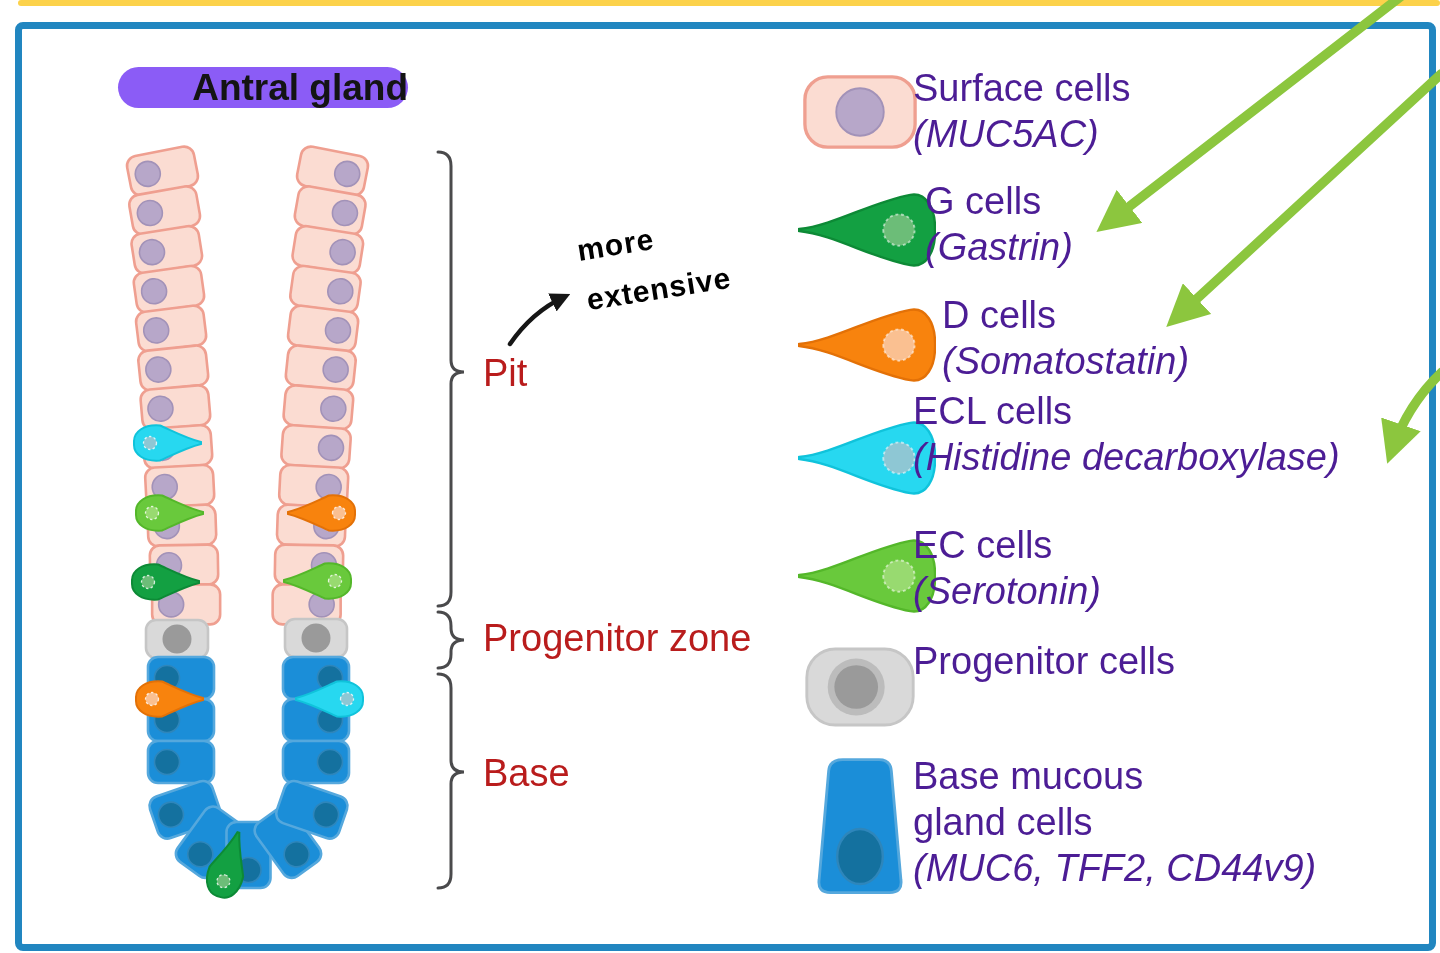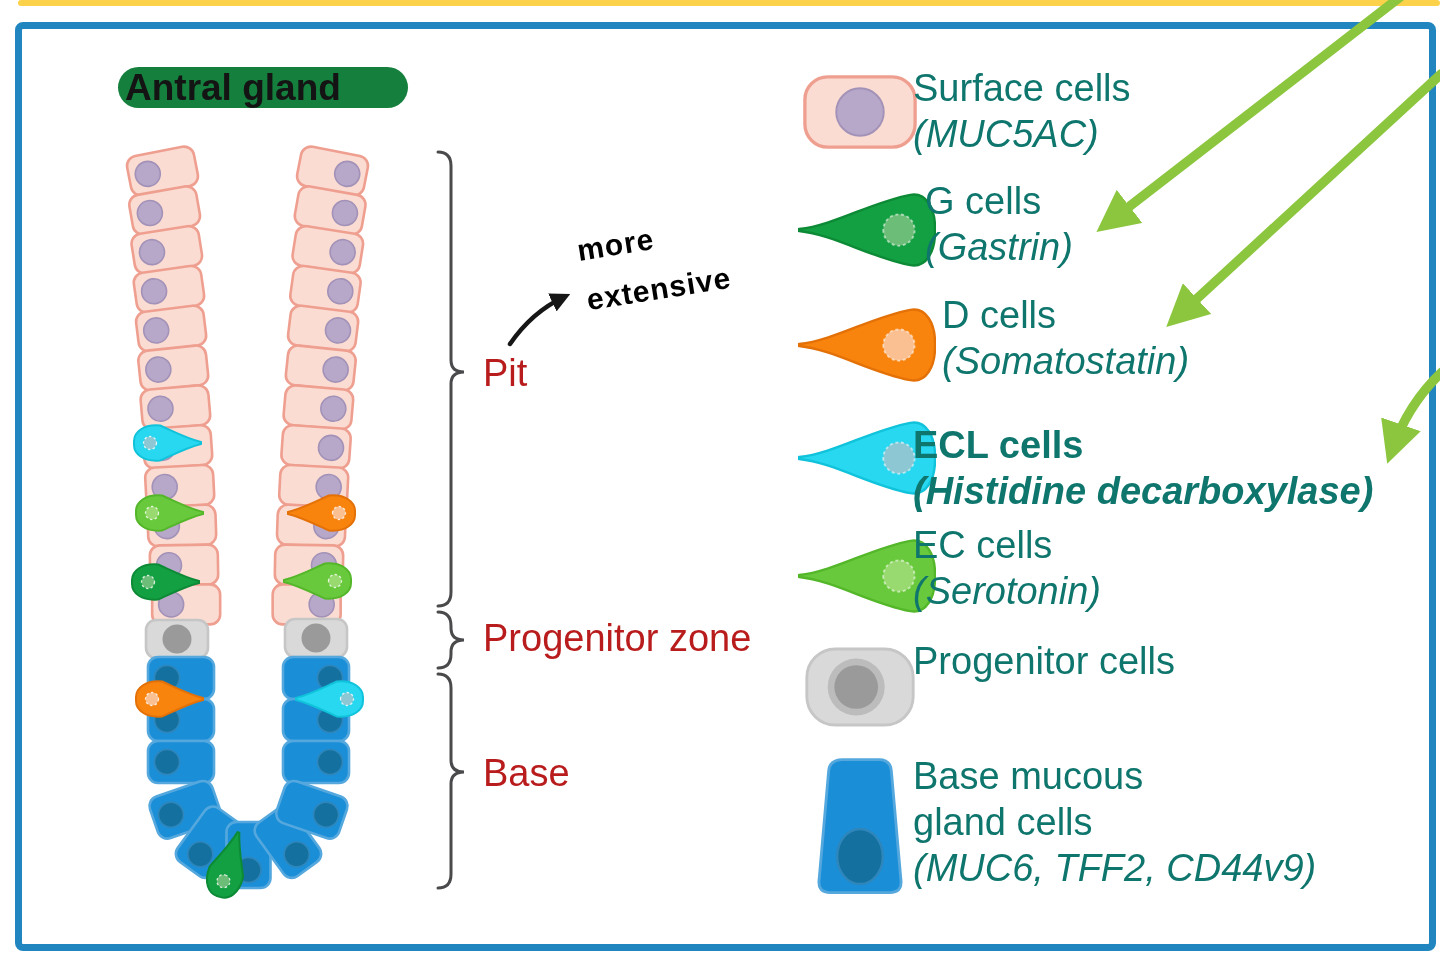--- a/index.html
+++ b/index.html
@@ -14,32 +14,32 @@
   #diagram{position:absolute;left:0;top:0;pointer-events:none;}
   .zlabel{position:absolute;font-size:38px;color:#b91c1c;white-space:nowrap;}
   #zone-pit{left:483px;top:352px;}
   #zone-prog{left:483px;top:617px;}
   #zone-base{left:483px;top:752px;}
   .hand{position:absolute;font-weight:bold;font-size:30px;color:#000;
         transform:rotate(-9deg);letter-spacing:1px;white-space:nowrap;}
   #hand1{left:577px;top:228px;}
   #hand2{left:586px;top:272px;}
   .legend-icon{position:absolute;left:784px;width:152px;height:152px;}
-  .legend-text{position:absolute;left:913px;font-size:38px;line-height:46px;color:#0f766e;
+  .legend-text{position:absolute;left:913px;font-size:38px;line-height:46px;color:#4c1d95;
                white-space:nowrap;}
   .legend-text span{display:block;}
   .legend-text .it{font-style:italic;}
 </style>
 </head>
 <body>
 
 <div class="stage">
   <div class="topbar" style="background: rgb(252, 210, 75);"></div>
   <div class="panel" style="border-color: rgb(33, 134, 192);"></div>
-  <div class="pill" style="background: #15803d;">Antral gland</div>
+  <div class="pill" style="background: #8b5cf6; text-align: right;">Antral gland</div>
 
   <svg id="diagram" width="1440" height="953" viewBox="0 0 1440 953">
       <defs>
         <marker id="ah-green" viewBox="0 0 10 10" refX="6.5" refY="5" markerWidth="4.4" markerHeight="4.4" orient="auto-start-reverse">
           <path d="M0,0 L10,5 L0,10 z" fill="#8cc63e"></path>
         </marker>
         <marker id="ah-black" viewBox="0 0 10 10" refX="6.5" refY="5" markerWidth="4.4" markerHeight="4.4" orient="auto-start-reverse">
           <path d="M0,0 L10,5 L0,10 z" fill="#161616"></path>
         </marker>
       </defs>
@@ -269,21 +269,21 @@
       <div class="legend-text" style="top: 292px; margin-left: 29px;">
         <span>D cells</span>
         <span class="it">(Somatostatin)</span>
       </div>
       <svg class="legend-icon" viewBox="0 0 160 160" style="top: 382px;">
         <g transform="translate(148,80) scale(-1,1)">
           <path d="M 132 1 C 95.03999999999999 5 55.44 29.6 15 37 C -2 39.96 -11 22.2 -11 2 L -11 -2 C -11 -22.2 -2 -39.96 15 -37 C 55.44 -29.6 95.03999999999999 -5 132 -1 Z" fill="#27d8f0" stroke="#10c3db" stroke-width="2.5"></path>
           <circle cx="27" cy="0" r="16.5" fill="#8ec7d4" stroke="rgba(255,255,255,0.55)" stroke-width="2" stroke-dasharray="3 3"></circle>
         </g>
       </svg>
-      <div class="legend-text" style="top: 422px; font-weight: bold;">
+      <div class="legend-text" style="top: 388px;">
         <span>ECL cells</span>
         <span class="it">(Histidine decarboxylase)</span>
       </div>
       <svg class="legend-icon" viewBox="0 0 160 160" style="top: 500px;">
         <g transform="translate(148,80) scale(-1,1)">
           <path d="M 132 1 C 95.03999999999999 5 55.44 29.6 15 37 C -2 39.96 -11 22.2 -11 2 L -11 -2 C -11 -22.2 -2 -39.96 15 -37 C 55.44 -29.6 95.03999999999999 -5 132 -1 Z" fill="#69c93c" stroke="#54b72a" stroke-width="2.5"></path>
           <circle cx="27" cy="0" r="16.5" fill="#98da70" stroke="rgba(255,255,255,0.55)" stroke-width="2" stroke-dasharray="3 3"></circle>
         </g>
       </svg>
       <div class="legend-text" style="top: 522px;">

